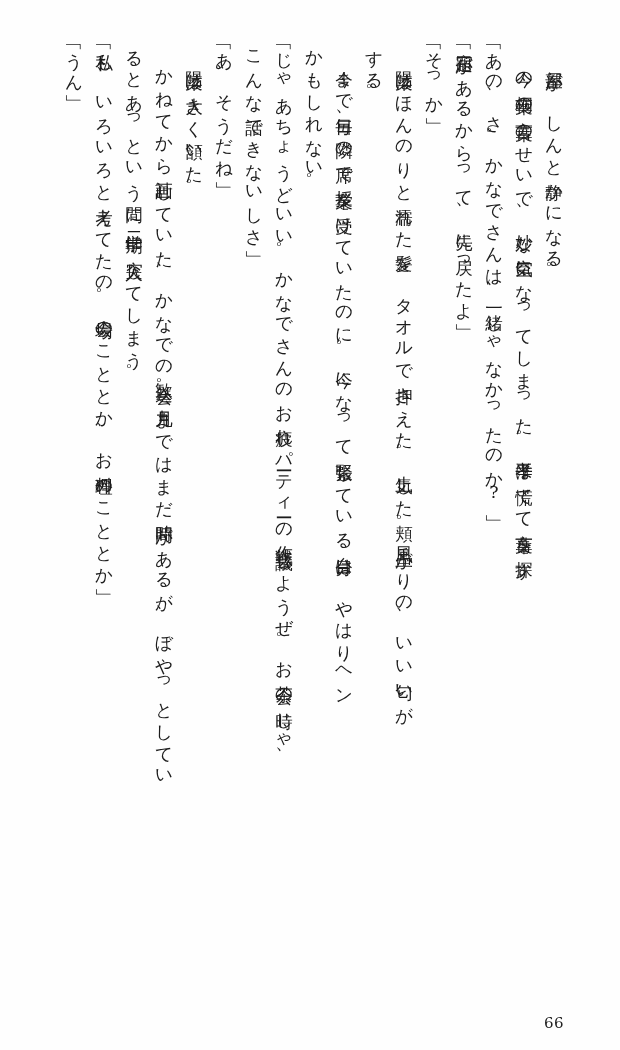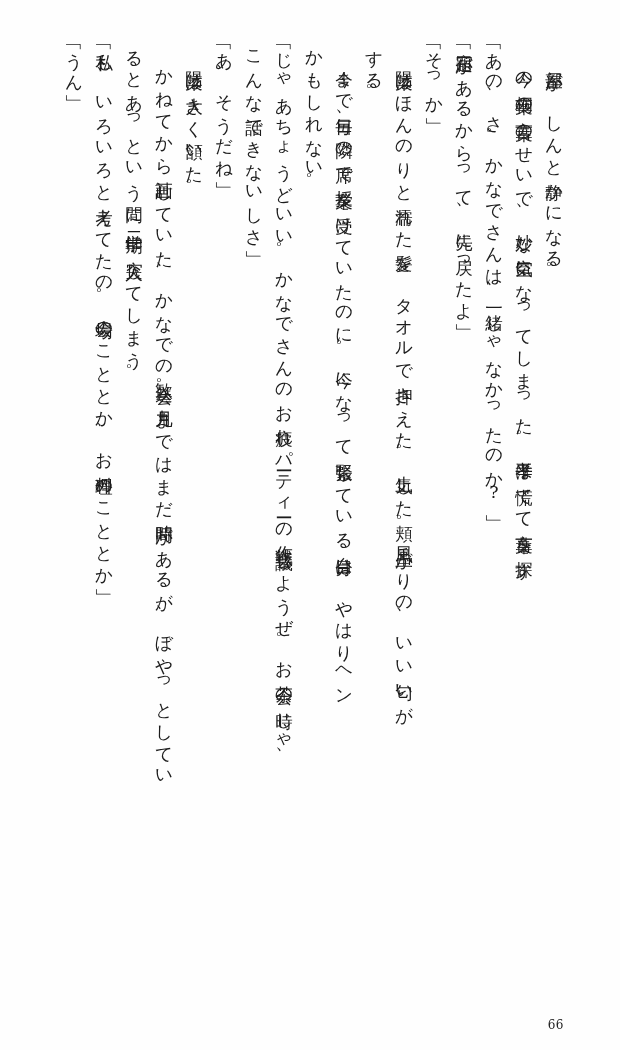--- a/index.html
+++ b/index.html
@@ -55,21 +55,21 @@
   
   .line.indent {
     padding-top: 19px;
   }
 
   .page-number {
     position: absolute;
     right: 56px;
     bottom: 18px;
     font-family: "DejaVu Serif", "Liberation Serif", serif;
-    font-size: 12px;
+    font-size: 15px;
     color: #222222;
     letter-spacing: 0.5px;
   }
 </style>
 </head>
 <body>
 
 <div class="page">
   <div class="text-block" id="text-block">
       <div class="line indent">部屋が、しんと静かになる。</div>

